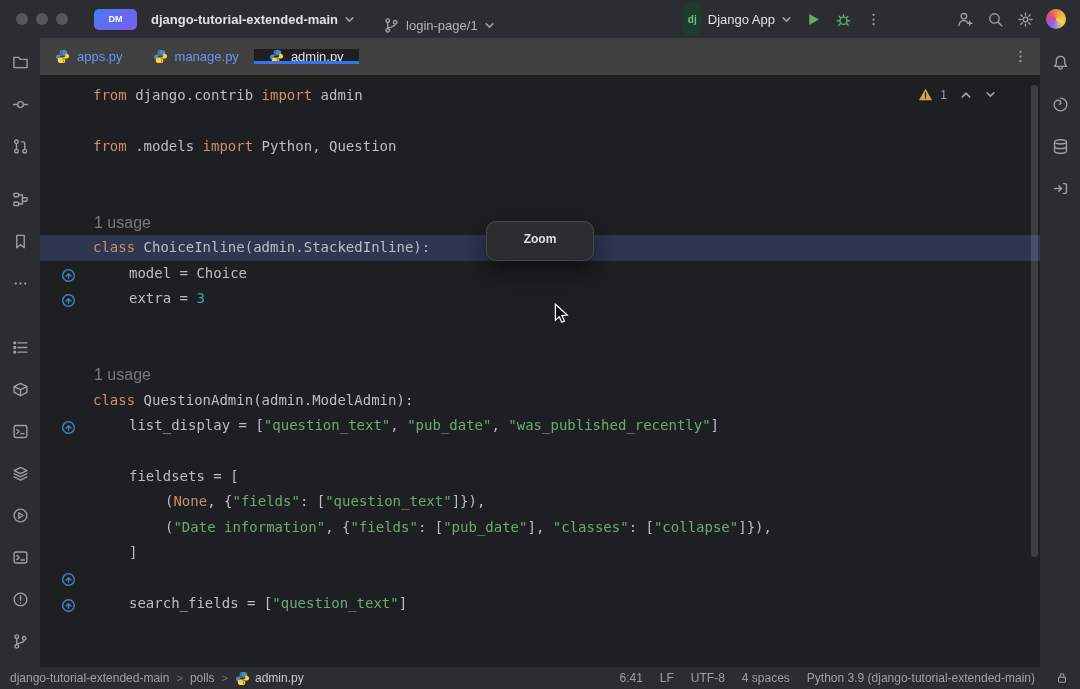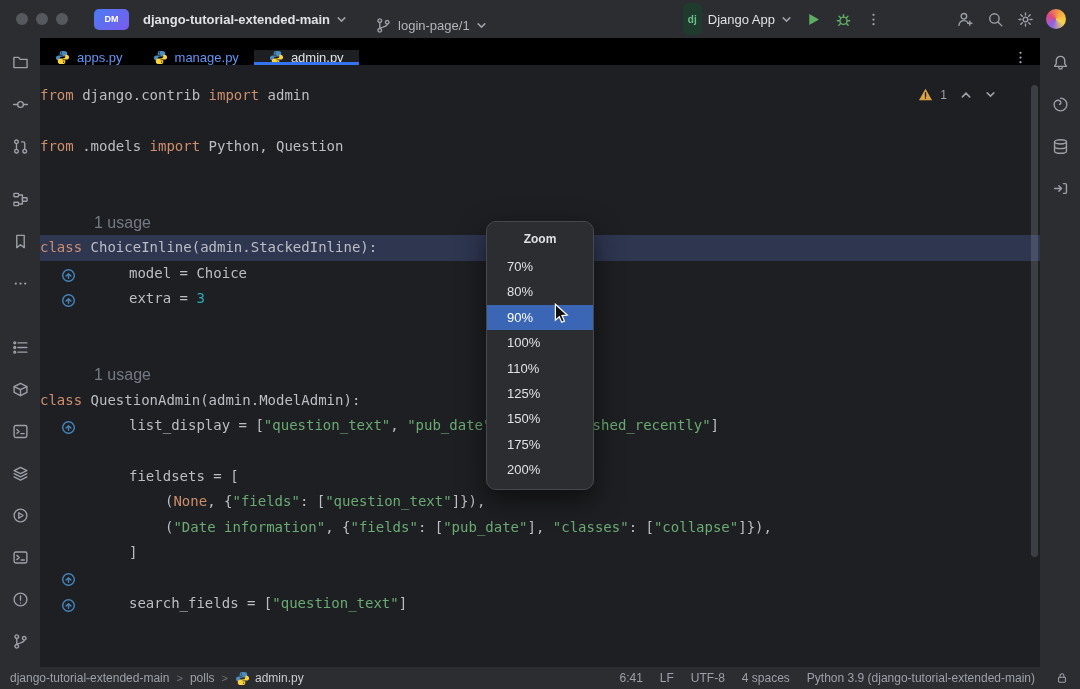--- a/index.html
+++ b/index.html
@@ -5,21 +5,21 @@
   * { margin:0; padding:0; box-sizing:border-box; }
   html,body { width:1080px; height:689px; }
   body { position:relative; background:#1e1f22; overflow:hidden;
          font-family:"Liberation Sans", sans-serif; color:#bcbec4; }
 
   
   .titlebar { position:absolute; top:0; left:0; right:0; height:38px;
               background:#2b2d30; display:flex; align-items:center; z-index:20; }
   .traffic { display:flex; gap:8px; padding-left:16px; }
   .tl { width:12px; height:12px; border-radius:50%; background:#55585c; display:inline-block; }
-  .chip { width:35px; height:21px; border-radius:5px; display:flex; align-items:center;
+  .chip { width:43px; height:21px; border-radius:5px; display:flex; align-items:center;
           justify-content:center; font-size:9px; font-weight:bold; color:#fff; }
   .chip.dm { background:linear-gradient(135deg,#4a7bf0,#7a5cf0); margin-left:26px; }
   .chip.dj { background:#1f3b2e; color:#6dbf8a; width:19px; height:32px; font-size:10px; }
   .tb-widget { display:flex; align-items:center; gap:6px; padding:4px 6px; border-radius:6px;
                color:#dfe1e5; font-size:13px; cursor:default; }
   .tb-widget.dim { color:#b2b5bb; }
   .proj-name { font-weight:600; margin-left:8px; }
   .chev svg, .chev { display:flex; }
   .tb-spacer { flex:1; }
   .tbi { width:30px; height:28px; display:flex; align-items:center; justify-content:center;
@@ -32,39 +32,39 @@
   .abar-right { position:absolute; top:38px; right:0; width:40px; bottom:22px; background:#2b2d30; z-index:15; }
   .agroup { position:absolute; left:0; width:40px; display:flex; flex-direction:column; align-items:center; }
   .agroup.top { top:7px; }
   .agroup.bottom { top:292px; }
   .agroup.rtop { top:7px; }
   .act { width:34px; height:34px; margin-bottom:8px; display:flex; align-items:center;
          justify-content:center; border-radius:6px; }
   .agroup.top .act:nth-child(4) { margin-top:11px; }
 
   
-  .tabbar { position:absolute; top:28px; left:40px; right:40px; height:37px; background:#000000;
-            display:flex; align-items:flex-end; z-index:14; }
+  .tabbar { position:absolute; top:38px; left:40px; right:40px; height:37px; background:#404040;
+            display:flex; align-items:center; z-index:14; }
   .tab { display:flex; align-items:center; gap:7px; padding:0 15px; font-size:13px;
          color:#9da0a8; position:relative; }
   .tab .tab-label { white-space:nowrap; }
   .tab.mod .tab-label { color:#6395f5; }
   .tab.active { background:#1e1f22; color:#dfe1e5; }
   .tab.active::after { content:""; position:absolute; left:0; right:0; bottom:0; height:3px;
                        background:#3574f0; }
   .tab-kebab { margin-left:auto; display:flex; align-items:center; padding-right:12px; }
 
   
   .editor { position:absolute; top:75px; left:40px; right:40px; bottom:22px;
             background:#1e1f22; overflow:hidden; z-index:10; }
   .code-area { padding-top:8px; }
   .line { position:relative; height:25.4px; line-height:25.4px; white-space:pre;
           font-family:"DejaVu Sans Mono","Liberation Mono",monospace; font-size:14px; }
   .line.caret { background:#2e3650; }
-  .ind0 { } .ind1 { padding-left:89px; } .ind2 { padding-left:125px; }
+  .ind0 { padding-left:53px; } .ind1 { padding-left:89px; } .ind2 { padding-left:125px; }
   .line.usage { padding-left:54px; color:#747a85; font-size:16px;
                 font-family:"Liberation Sans",sans-serif; }
   .gico { position:absolute; left:21px; top:5px; width:15px; height:15px; }
   .tok-kw { color:#cf8e6d; } .tok-p { color:#bcbec4; } .tok-s { color:#6aab73; }
   .tok-n { color:#2aacb8; }
 
   .inspect-widget { position:absolute; top:12px; right:44px; display:flex; align-items:center;
                     gap:7px; color:#9da0a8; font-size:12px; z-index:12; }
   .inspect-widget .cvv { margin-left:6px; display:flex; }
   .scrollbar { position:absolute; top:10px; right:2px; width:7px; height:472px;
@@ -404,31 +404,20 @@
         <svg width="11" height="11" viewBox="0 0 10 10" fill="none" stroke="#9da0a8" stroke-width="1.4" stroke-linecap="round">
           <path d="M2 3.5l3 3 3-3"></path>
         </svg>
       </span>
   </div>
   <div class="scrollbar"></div>
 </div>
 
 <div class="popup">
   <div class="popup-title">Zoom</div>
-  <div>
-      <div class="zitem">70%</div>
-      <div class="zitem">80%</div>
-      <div class="zitem sel">90%</div>
-      <div class="zitem">100%</div>
-      <div class="zitem">110%</div>
-      <div class="zitem">125%</div>
-      <div class="zitem">150%</div>
-      <div class="zitem">175%</div>
-      <div class="zitem">200%</div>
-    </div>
 </div>
 
 <div class="cursor">
   <svg width="17" height="22" viewBox="0 0 12 18">
     <path d="M1 1l0 13 3.2-2.8 2 4.6 2.2-1-2-4.5 4.3-.4z" fill="#101010" stroke="#ffffff" stroke-width="1"></path>
   </svg>
 </div>
 
 <div class="watermark">
   <span>

